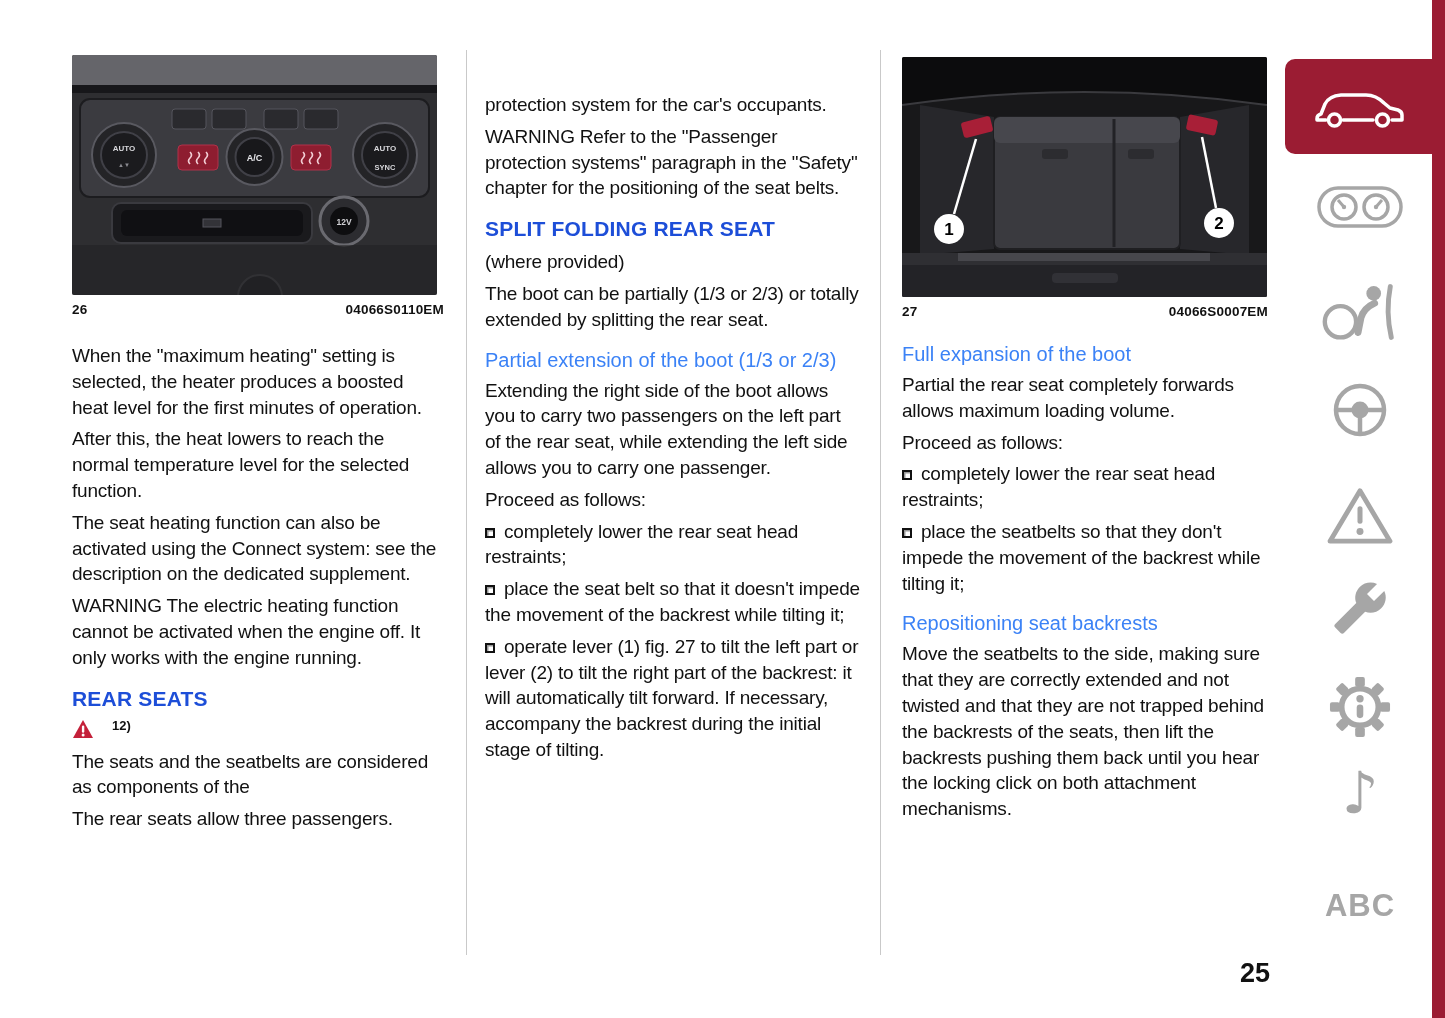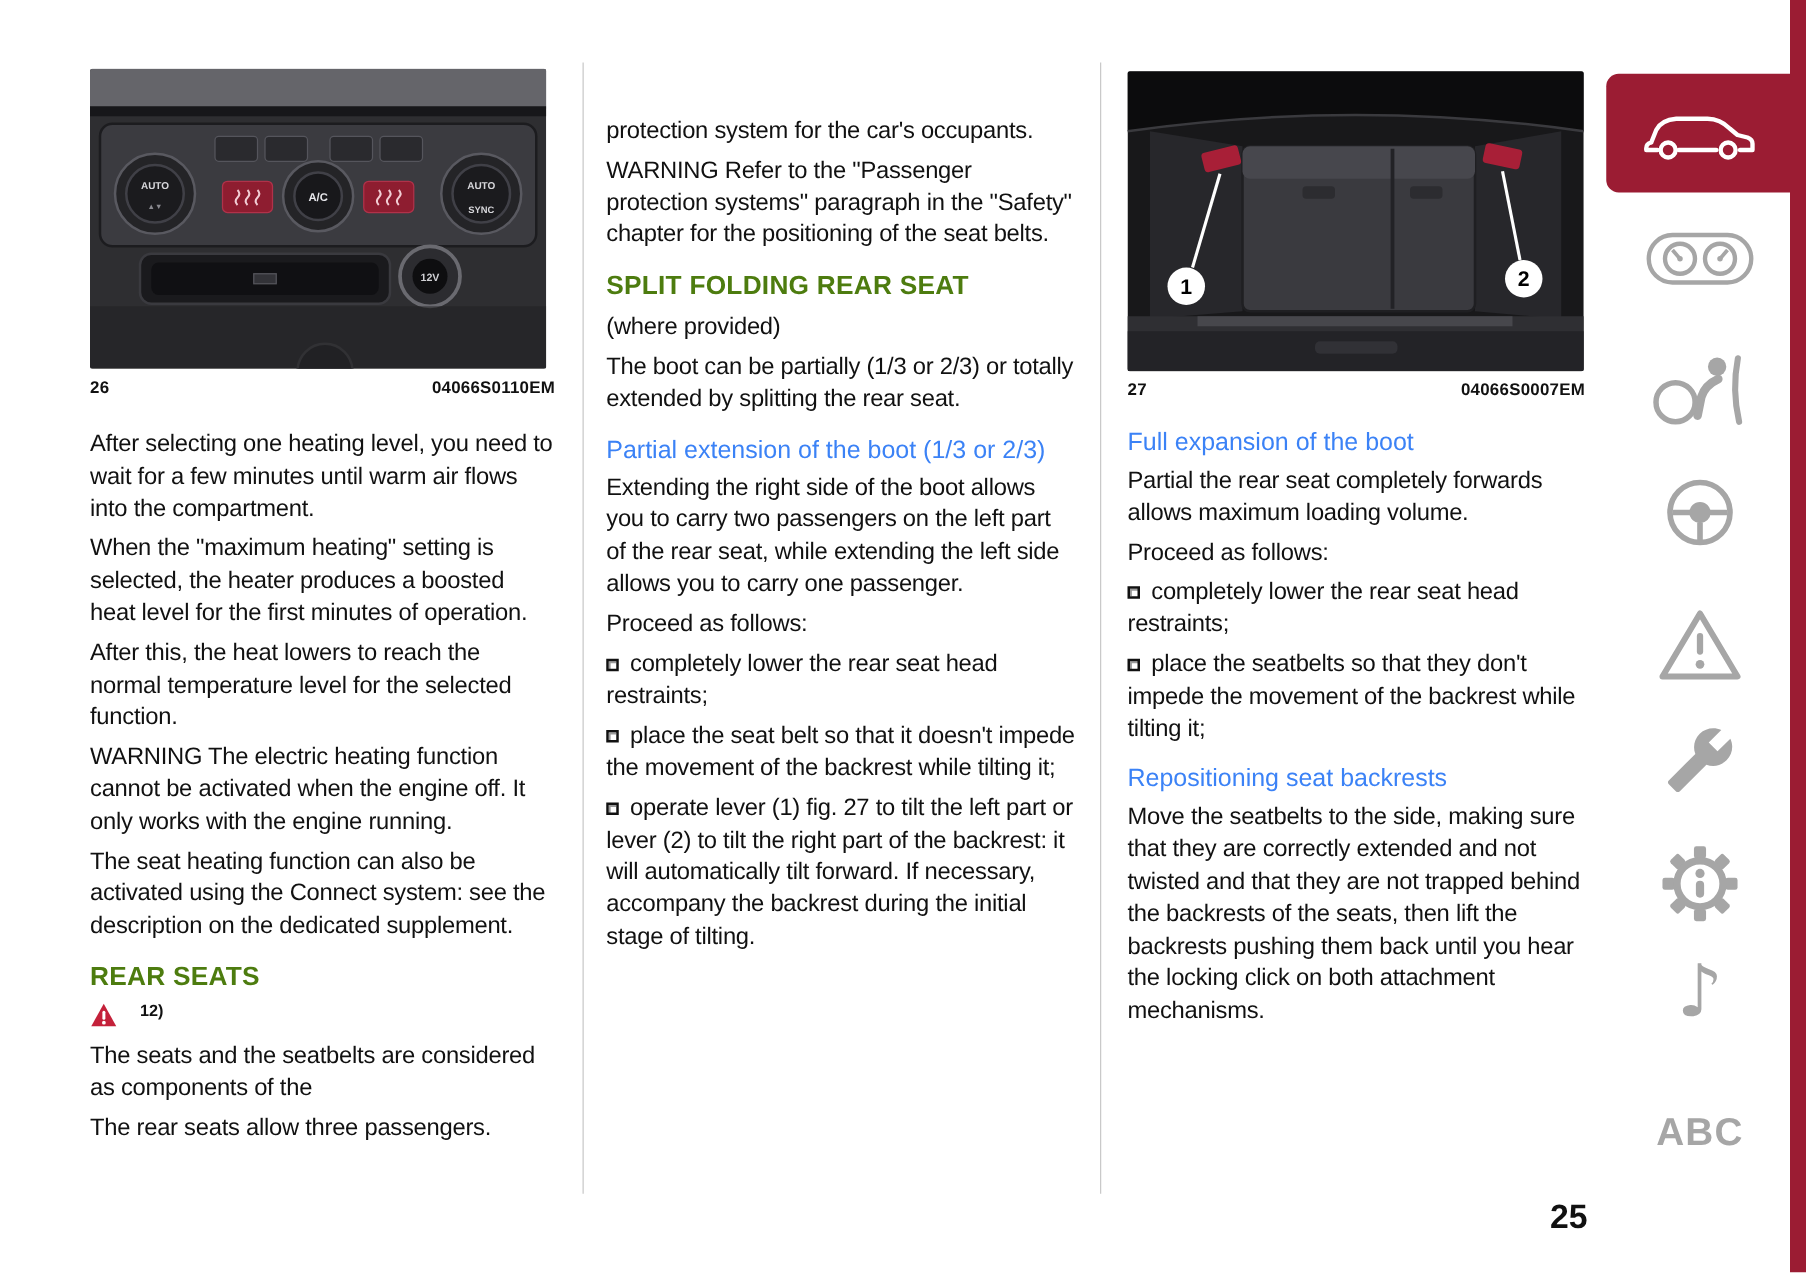--- a/index.html
+++ b/index.html
@@ -8,21 +8,21 @@
     width:1445px; height:1018px; position:relative; overflow:hidden;
     background:#ffffff; color:#111;
     font-family:"Liberation Sans", sans-serif;
   }
   .col { position:absolute; }
   .col p { font-size:19px; line-height:25.8px; margin:0 0 6px 0; letter-spacing:-0.2px; }
   .vline { position:absolute; top:50px; height:905px; width:1px; background:#c9c9c9; }
   .fig-photo { display:block; border-radius:2px; }
   .fig-caption { display:flex; justify-content:space-between; align-items:baseline;
                  font-size:13.5px; font-weight:bold; margin-top:7px; letter-spacing:0.2px; }
-  .h-main { color:#4d7c0f; font-weight:bold; font-size:21px; letter-spacing:0.2px; margin:16px 0 8px 0; }
+  .h-main { color:#1d4ed8; font-weight:bold; font-size:21px; letter-spacing:0.2px; margin:16px 0 8px 0; }
   .h-sub  { color:#3b82f6; font-weight:normal; font-size:20px; line-height:26px; margin:14px 0 5px 0; }
   .bullet { position:relative; }
   .sq { display:inline-block; width:10px; height:10px; border:2px solid #111; margin-right:9px;
         position:relative; top:0px; background:#fff; box-shadow:1.5px 1.5px 0 #9a9a9a inset; }
   .warn-row { display:flex; align-items:flex-start; gap:18px; margin:4px 0 10px 0; }
   .warn-num { font-size:13px; font-weight:bold; position:relative; top:-1px; }
   .edge-bar { position:absolute; right:0; top:0; width:13px; height:1018px; background:#9b1c33; }
   .tab-car { position:absolute; right:13px; top:59px; width:147px; height:95px; background:#9b1c33;
              border-radius:10px 0 0 10px; display:flex; align-items:center; justify-content:center; }
   .side-icon { position:absolute; width:110px; right:30px; display:flex; justify-content:center; color:#a6a6a6; }
@@ -78,25 +78,24 @@
 
     <circle cx="188" cy="242" r="22" fill="#222226" stroke="#45454b" stroke-width="2"></circle>
     <rect x="0" y="190" width="365" height="50" fill="#202023" opacity="0.55"></rect>
   </svg>
   <div class="fig-caption">
     <span>26</span>
     <span>04066S0110EM</span>
   </div>
 
   <div style="margin-top:26px;">
-    <p>After selecting one heating level, you need to wait for a few minutes until warm air flows into the compartment.</p>
     <p>When the "maximum heating" setting is selected, the heater produces a boosted heat level for the first minutes of operation.</p>
     <p>After this, the heat lowers to reach the normal temperature level for the selected function.</p>
+    <p>The seat heating function can also be activated using the Connect system: see the description on the dedicated supplement.</p>
     <p>WARNING The electric heating function cannot be activated when the engine off. It only works with the engine running.</p>
-    <p>The seat heating function can also be activated using the Connect system: see the description on the dedicated supplement.</p>
 
     <div class="h-main">REAR SEATS</div>
 
     <div class="warn-row">
       <svg width="22" height="20" viewBox="0 0 22 20">
         <path d="M11 1 L21 19 L1 19 Z" fill="#c4213a"></path>
         <rect x="9.9" y="6.5" width="2.4" height="7.2" rx="1.2" fill="#ffffff"></rect>
         <circle cx="11.1" cy="16.1" r="1.5" fill="#ffffff"></circle>
       </svg>
       <span class="warn-num">12)</span>

